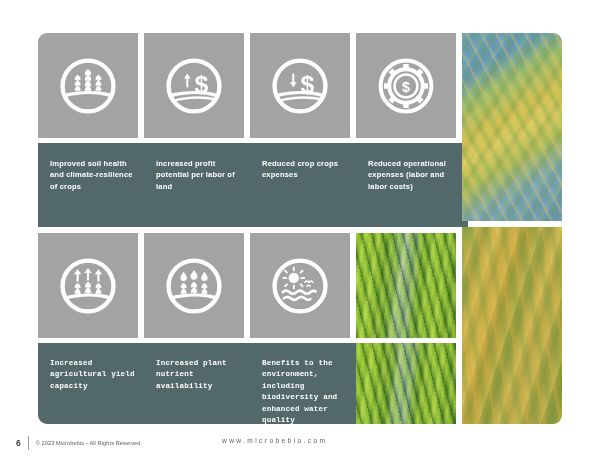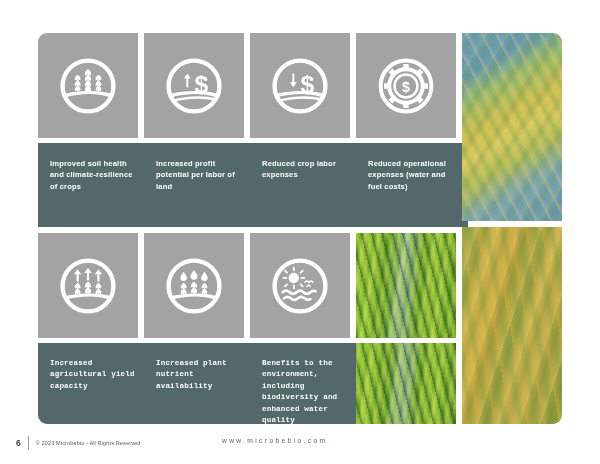--- a/index.html
+++ b/index.html
@@ -354,21 +354,21 @@
             <path d="M16 72 C36 66 64 64 86 70 L86 74 C62 68 36 70 16 76 Z" fill="#ffffff"></path>
             <text x="62" y="62" font-family="Liberation Sans, sans-serif" font-size="40" font-weight="bold" fill="#ffffff" text-anchor="middle">$</text>
             <g fill="#ffffff">
               <rect x="37.6" y="30" width="3.2" height="16"></rect>
               <path d="M39.2 52 l5.6 -8 l-11.2 0 z"></path>
             </g>
           </svg>
         </div>
       </div>
       <div class="text-tile r0">
-        <p class="tile-text">Reduced crop labor expenses</p>
+        <p class="tile-text">Reduced crop crops expenses</p>
       </div>
       <div class="icon-tile r1">
         <div class="icon-wrap">
           <svg viewBox="0 0 100 100" xmlns="http://www.w3.org/2000/svg">
             <circle cx="50" cy="50" r="41" fill="none" stroke="#ffffff" stroke-width="7"></circle>
             <g fill="#ffffff">
               <circle cx="40" cy="37" r="8.4"></circle>
               <rect x="38.6" y="19" width="2.8" height="7"></rect>
               <rect x="38.6" y="48" width="2.8" height="7"></rect>
               <rect x="22" y="35.6" width="7" height="2.8"></rect>
@@ -410,21 +410,21 @@
               <rect x="14.5" y="45.6" width="9" height="8.8" transform="rotate(45 50 50)"></rect>
               <rect x="76.5" y="45.6" width="9" height="8.8" transform="rotate(45 50 50)"></rect>
             </g>
             <circle cx="50" cy="50" r="27" fill="none" stroke="#ffffff" stroke-width="6.4"></circle>
             <circle cx="50" cy="50" r="18.5" fill="none" stroke="#ffffff" stroke-width="4"></circle>
             <text x="50" y="60" font-family="Liberation Sans, sans-serif" font-size="23" font-weight="bold" fill="#ffffff" text-anchor="middle">$</text>
           </svg>
         </div>
       </div>
       <div class="text-tile r0">
-        <p class="tile-text">Reduced operational expenses (water and fuel costs)</p>
+        <p class="tile-text">Reduced operational expenses (labor and labor costs)</p>
       </div>
       <div class="photo-tile p-a">
         <div class="photo-paddy"></div>
       </div>
       <div class="photo-tile p-b">
         <div class="photo-paddy shift-b"></div>
       </div>
     </div>
 
     <div class="col c4">

